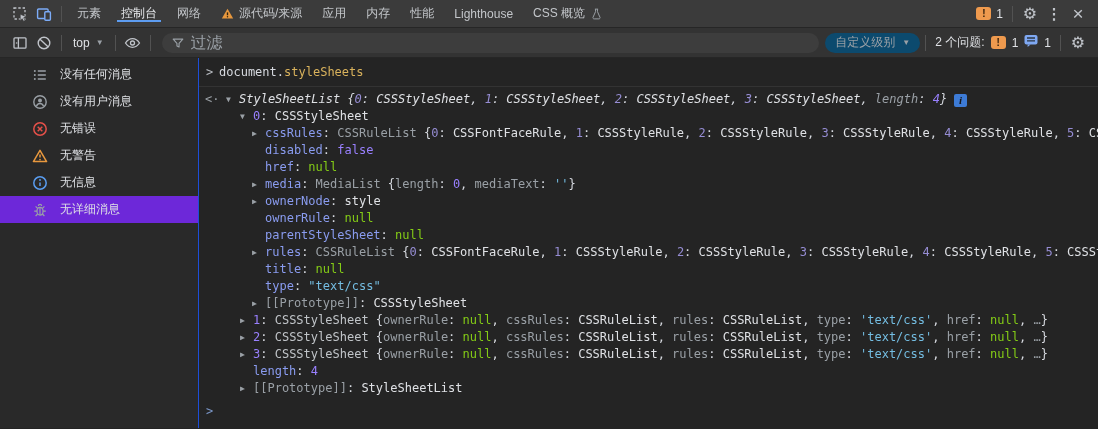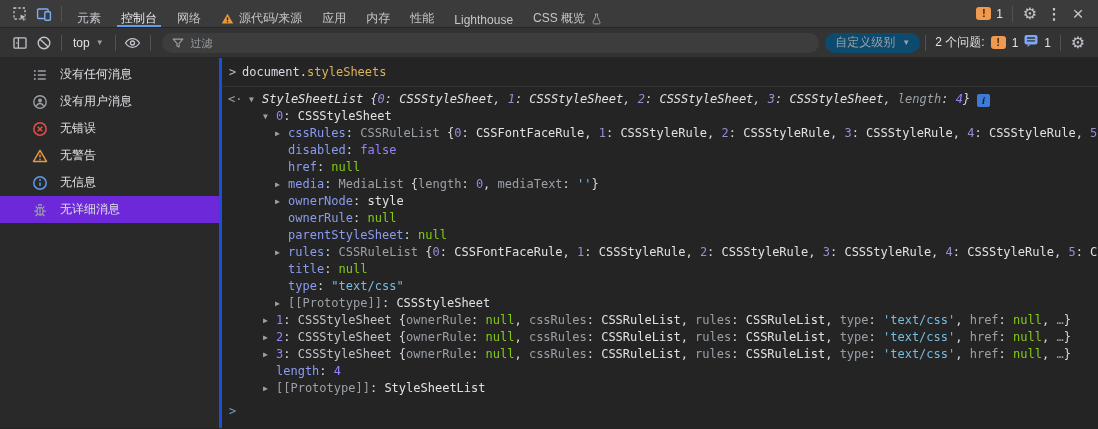--- a/index.html
+++ b/index.html
@@ -7,42 +7,42 @@
   .devtools {
     width:1098px; height:429px; background:#242424; overflow:hidden;
     font-family:"Liberation Sans", sans-serif; font-size:12px; color:#dfe1e5;
     position:relative;
   }
   
   .tabbar { height:28px; background:#3b3b3b; display:flex; align-items:stretch; border-bottom:1px solid #262626; }
   .tb-icons { display:flex; align-items:center; padding-left:8px; }
   .icon-btn { display:inline-flex; align-items:center; justify-content:center; width:24px; height:24px; cursor:pointer; color:#c0c4ca; }
   .vdiv { width:1px; height:16px; background:#525252; margin:0 5px; align-self:center; }
-  .tabs { display:flex; align-items:flex-end; }
+  .tabs { display:flex; align-items:center; }
   .tab { display:flex; align-items:center; gap:5px; padding:0 10px; color:#c3c6ca; position:relative; cursor:pointer; white-space:nowrap; }
   .tab.active { color:#e8eaed; }
   .tab.active::after { content:""; position:absolute; left:6px; right:6px; bottom:0; height:2px; background:#5d9cf0; }
   .tb-right { margin-left:auto; display:flex; align-items:center; padding-right:8px; }
   .counter { display:flex; align-items:center; gap:5px; cursor:pointer; color:#dfe1e5; margin:0 4px; }
   .obadge { display:inline-flex; align-items:center; justify-content:center; width:15px; height:13px; border-radius:3px; background:#ef9a4e; color:#33200c; font-size:10px; font-weight:bold; line-height:1; }
   .gear { font-size:16px; }
   .kebab { font-size:15px; letter-spacing:0; font-weight:bold; }
   .close { font-size:19px; }
   
   .toolbar { height:30px; background:#333333; display:flex; align-items:center; padding:0 8px; border-bottom:1px solid #262626; }
   .selector { display:flex; align-items:center; gap:6px; color:#dfe1e5; padding:2px 6px; cursor:pointer; white-space:nowrap;justify-content:space-between; }
   .caret { font-size:8px; color:#9aa0a6; }
   .filter-box { flex:1; display:flex; align-items:center; gap:6px; background:#3d3d3d; border-radius:10px; height:20px; margin:0 6px; padding:0 9px; }
-  .filter-box input { background:transparent; border:none; outline:none; color:#dfe1e5; font-size:11px; width:100%; font-family:Liberation Sans, sans-serif; }
+  .filter-box input { background:transparent; border:none; outline:none; color:#dfe1e5; font-size:16px; width:100%; font-family:Liberation Sans, sans-serif; }
   .filter-box input::placeholder { color:#9aa0a6; }
   .pill { display:flex; align-items:center; gap:7px; background:#0c4a6e; border-radius:10px; height:20px; padding:0 10px; color:#9aa0a6; cursor:pointer; white-space:nowrap; }
   .issues-group { display:flex; align-items:center; gap:6px; margin:0 4px; white-space:nowrap; cursor:pointer; }
   
   .body { display:flex; height:370px; }
-  .sidebar { width:222px; background:#292929; border-right:3px solid #1d4ed8; padding-top:3px; flex:none; }
+  .sidebar { width:199px; background:#292929; border-right:1px solid #1d4ed8; padding-top:3px; flex:none; }
   .side-item { height:27px; display:flex; align-items:center; gap:12px; padding-left:32px; cursor:pointer; color:#dfe1e5; white-space:nowrap; }
   .side-item.selected { background:#6d28d9; }
   .side-item svg { flex:none; }
   
   .console { flex:1; overflow:hidden; font-family:"DejaVu Sans Mono", monospace; font-size:12px; background:#242424; }
   .echo-row { height:29px; line-height:28px; border-bottom:1px solid #333333; position:relative; padding-left:20px; white-space:nowrap; }
   .echo-prompt { position:absolute; left:7px; color:#b8bcc2; }
   .sg-gold { color:#d9b25c; }
   .tree { margin-top:4px; }
   .crow { height:17px; line-height:17px; white-space:nowrap; position:relative; overflow:hidden; }

